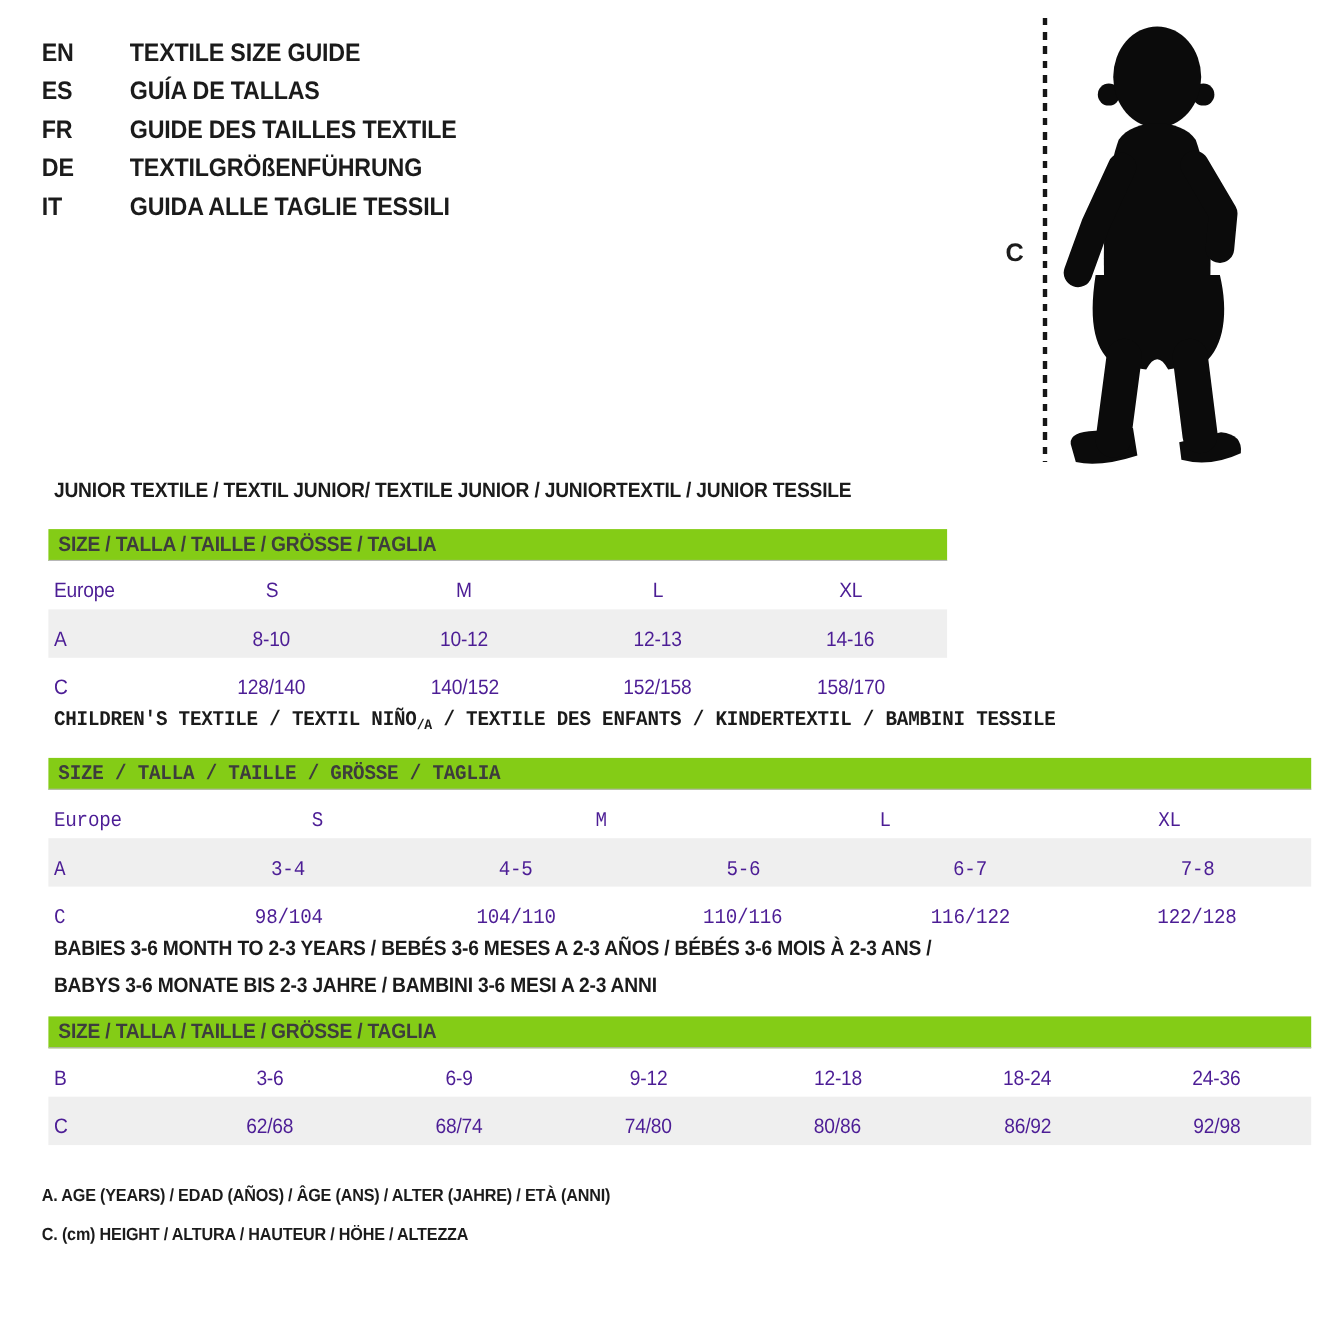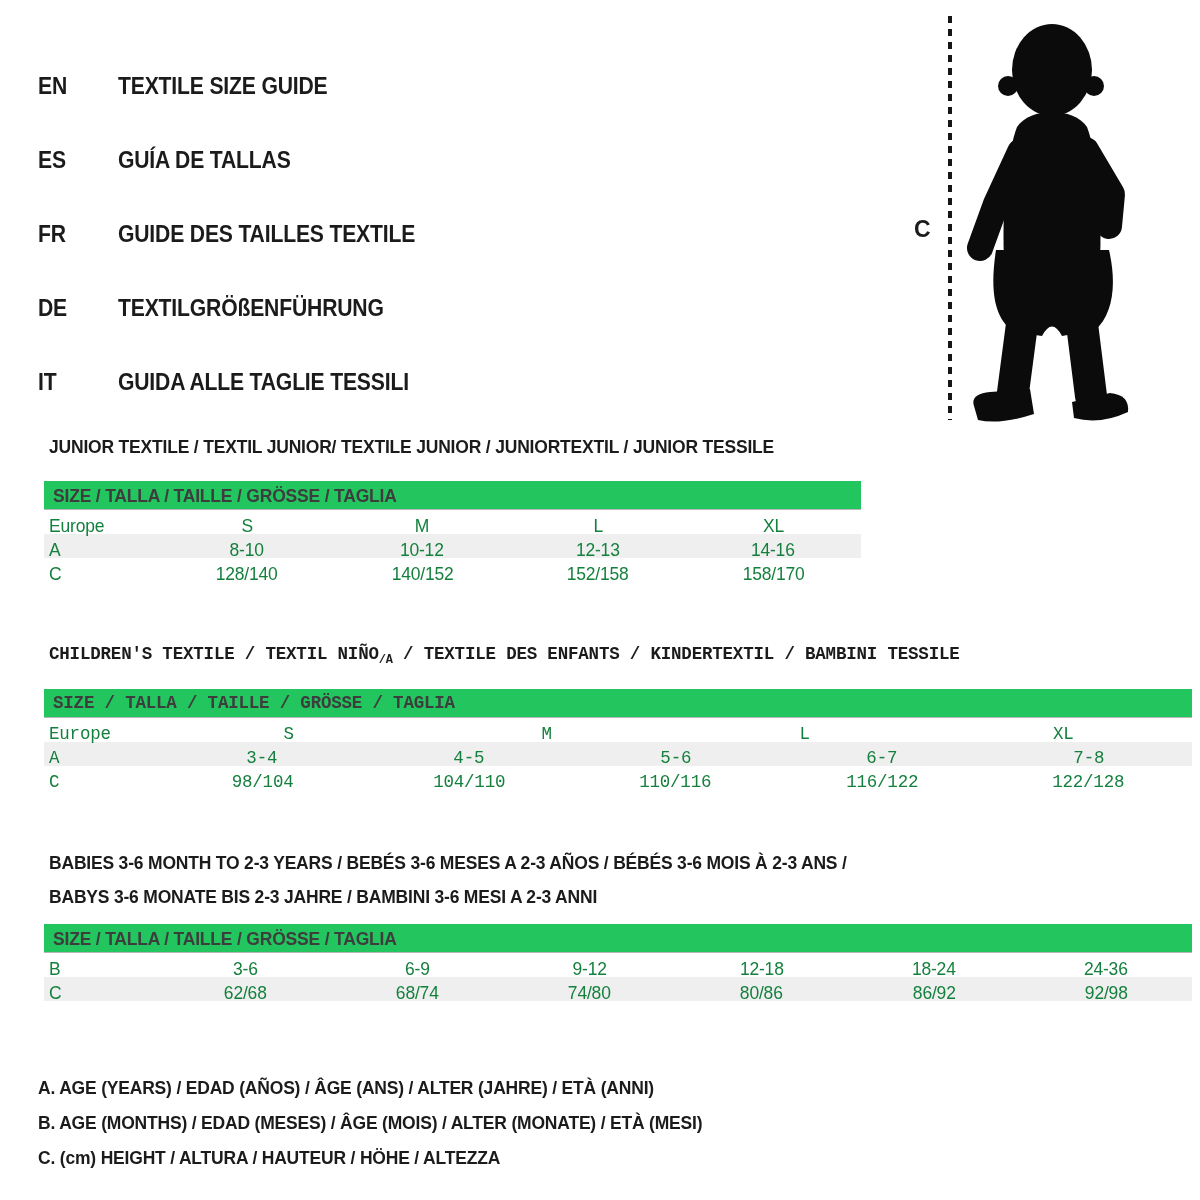--- a/index.html
+++ b/index.html
@@ -4,21 +4,21 @@
 <style>
   html,body{margin:0;padding:0;}
   .page{
     position:relative;width:1200px;height:1200px;background:#ffffff;
     font-family:"Liberation Sans",sans-serif;color:#1b1b1b;overflow:hidden;
   }
   .cond{display:inline-block;transform:scaleX(0.92);transform-origin:0 50%;letter-spacing:-0.2px;white-space:nowrap;}
 
   
   .lang-list{position:absolute;left:38px;top:30px;}
-  .lang-row{display:flex;height:35px;line-height:35px;font-size:23px;font-weight:700;margin-top:39px;}
+  .lang-row{display:flex;height:35px;line-height:35px;font-size:23px;font-weight:700;}
   .lang-code{width:80px;}
 
   
   .figure-wrap{position:absolute;left:880px;top:10px;width:315px;height:420px;}
   .dash-line{position:absolute;left:68px;top:6px;width:4px;height:404px;
     background:repeating-linear-gradient(to bottom,#161616 0 7px,transparent 7px 13px);}
   .measure-label{position:absolute;left:34px;top:206px;font-size:23px;font-weight:700;}
   .toddler-svg{position:absolute;left:82px;top:2px;}
 
   
@@ -29,31 +29,31 @@
   .section-title{margin-left:5px;font-size:19px;font-weight:700;}
   .sec-junior .section-title .title-line,
   .sec-children .section-title .title-line{line-height:21px;height:21px;}
   .sec-babies .section-title .title-line{line-height:34px;height:34px;}
   .sub{font-size:13px;vertical-align:-4px;}
 
   .size-table{width:100%;}
   .sec-junior .size-table{margin-top:24px;}
   .sec-children .size-table{margin-top:24px;}
   .sec-babies .size-table{margin-top:10px;}
-  .t-bar{height:29px;line-height:29px;background:#22c55e;border-bottom:1px solid #b7b7b7;
+  .t-bar{height:29px;line-height:29px;background:#84cc16;border-bottom:1px solid #b7b7b7;
     padding-left:9px;font-size:19px;font-weight:700;color:#3d3d3d;box-sizing:border-box;}
-  .t-row{display:flex;height:24px;line-height:32px;font-size:19px;font-weight:400;color:#15803d;}
+  .t-row{display:flex;height:44px;line-height:32px;font-size:19px;font-weight:400;color:#4c1d95;align-items:flex-end;}
   .t-row.shaded{background:#efefef;}
   .t-label{width:115px;padding-left:5px;box-sizing:border-box;}
   .t-cell{flex:1;text-align:center;}
   .t-cell .cond{transform-origin:50% 50%;}
 
   
   .legend-list{position:absolute;left:38px;top:1070px;}
-  .legend-row{height:35px;line-height:35px;font-size:19px;font-weight:700;}
+  .legend-row{height:35px;line-height:35px;font-size:16px;font-weight:700;}
 </style>
 </head>
 <body>
 
 <div class="page">
 
   <div class="lang-list">
       <div class="lang-row">
         <span class="lang-code cond">EN</span>
         <span class="lang-title cond">TEXTILE SIZE GUIDE</span>
@@ -189,17 +189,16 @@
             <div class="t-cell"><span class="cond">80/86</span></div>
             <div class="t-cell"><span class="cond">86/92</span></div>
             <div class="t-cell"><span class="cond">92/98</span></div>
           </div>
         </div>
     </div>
   </div>
 
   <div class="legend-list">
       <div class="legend-row"><span class="cond">A. AGE (YEARS) / EDAD (AÑOS) / ÂGE (ANS) / ALTER (JAHRE) / ETÀ (ANNI)</span></div>
-      <div class="legend-row"><span class="cond">B. AGE (MONTHS) / EDAD (MESES) / ÂGE (MOIS) / ALTER (MONATE) / ETÀ (MESI)</span></div>
       <div class="legend-row"><span class="cond">C. (cm) HEIGHT / ALTURA / HAUTEUR / HÖHE / ALTEZZA</span></div>
     </div>
 
 </div>
 
 </body></html>

